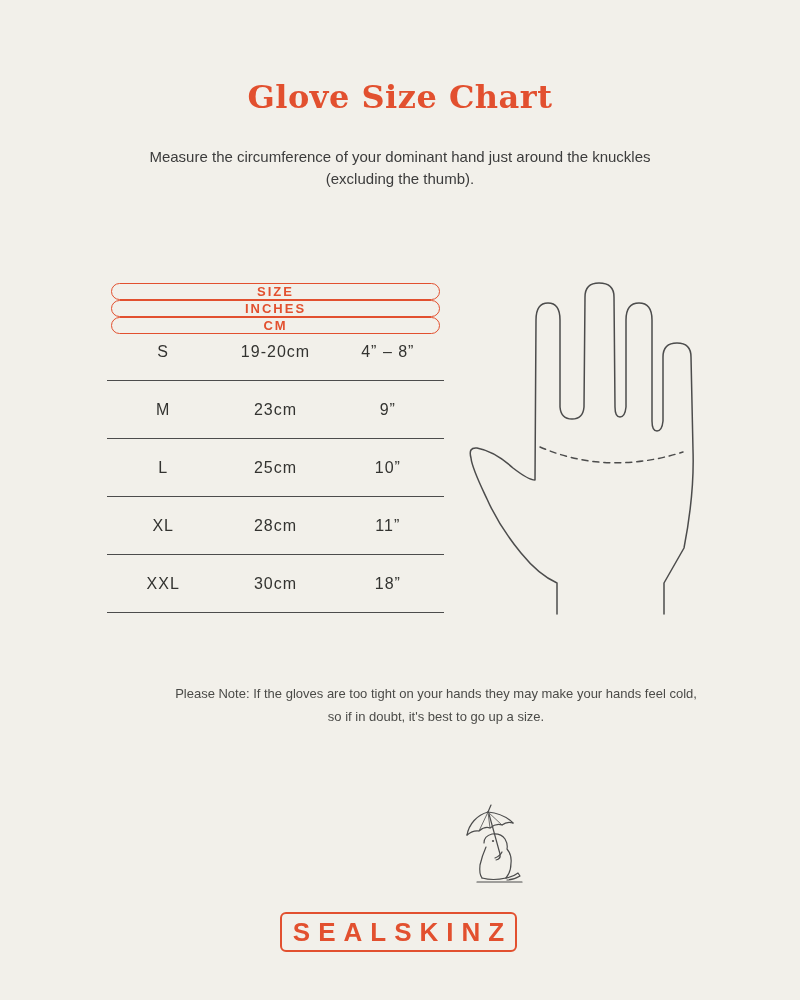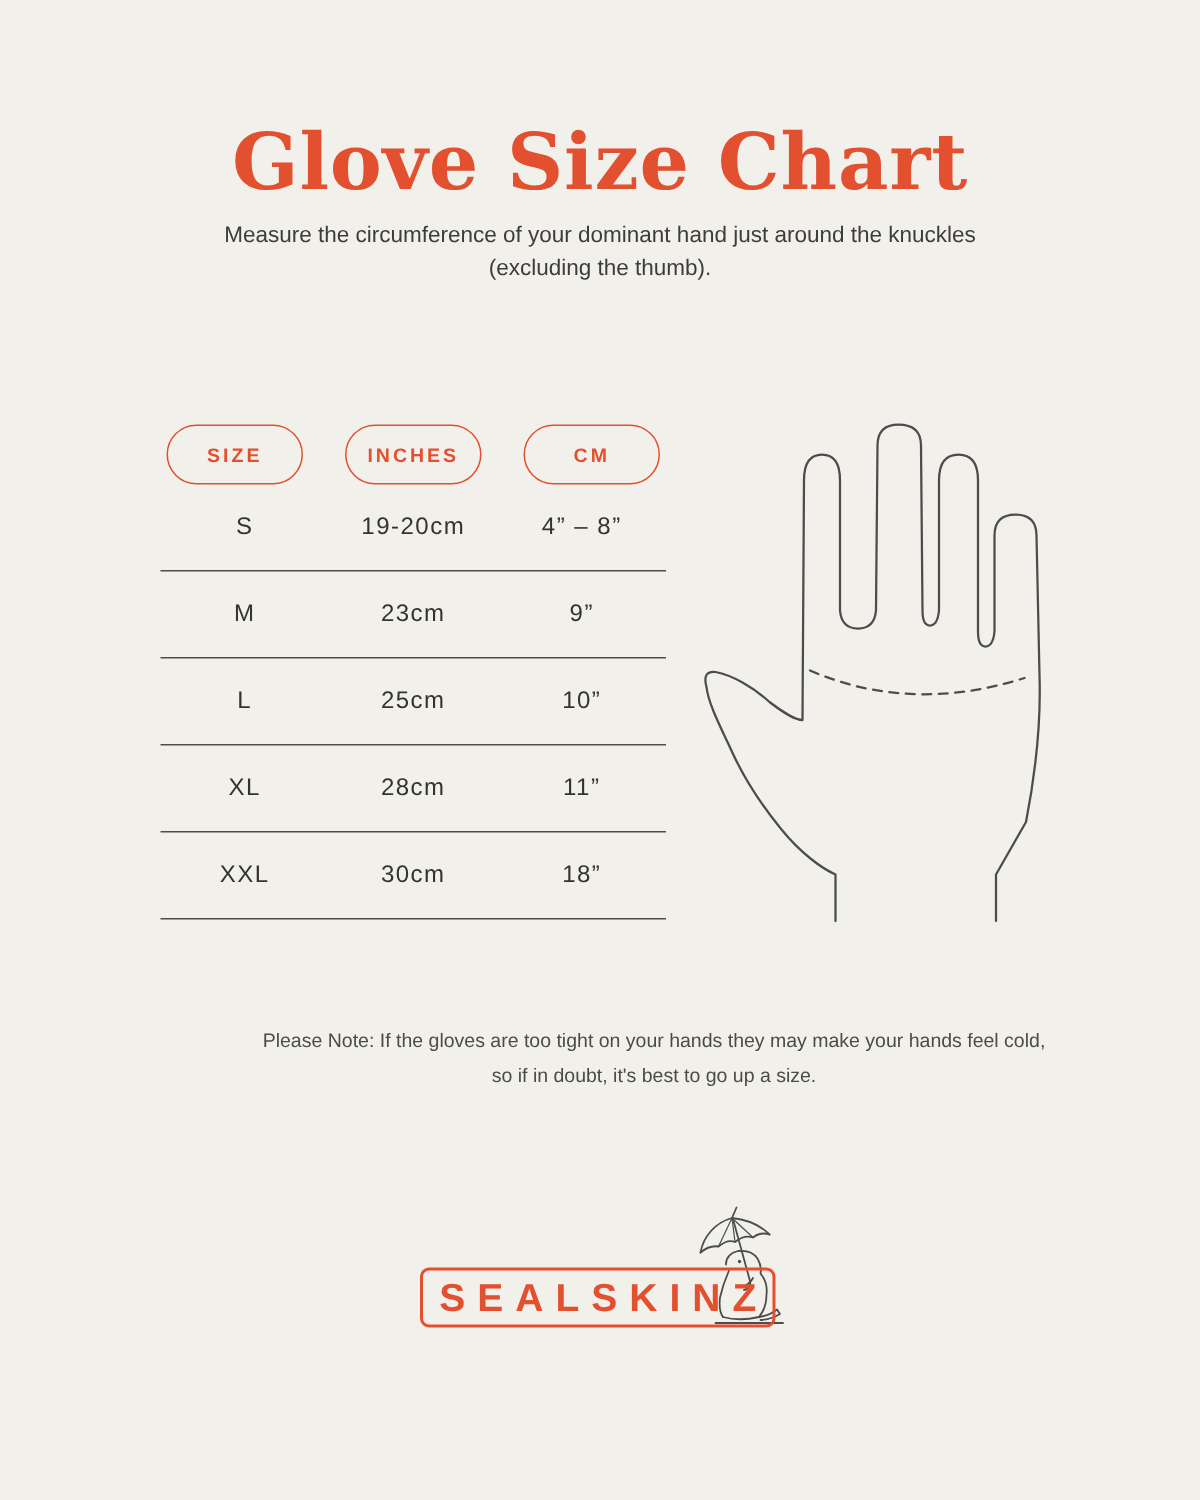--- a/index.html
+++ b/index.html
@@ -17,43 +17,42 @@
     position:relative;
     overflow:hidden;
   }
   .page{position:absolute;inset:0;width:800px;height:1000px;background:var(--bg);}
 
   .title{
     position:absolute;top:78px;left:0;width:800px;
     text-align:center;
     font-family:"DejaVu Serif","Liberation Serif",serif;
     font-weight:bold;
-    font-size:52px;
+    font-size:32px;
     letter-spacing:0.5px;
     color:var(--accent);
   }
   .intro{
     position:absolute;left:0;width:800px;
     text-align:center;
     font-size:15px;
     line-height:22px;
     white-space:pre-line;
     color:var(--ink);
   }
   .intro-1{top:146px;}
   .intro-2{top:197px;}
 
   
   .size-table{
     position:absolute;left:107px;top:283px;width:337px;
   }
   .pill-row{
-    display:grid;grid-template-columns:1fr 1fr 1fr;
+    display:grid;grid-template-columns:1fr;
     height:40px;
-    gap:20px;
   }
   .pill{
     margin:0 4px;
     border:1.5px solid var(--accent);
     border-radius:21px;
     display:flex;align-items:center;justify-content:center;
     color:var(--accent);
     font-size:13px;
     font-weight:bold;
     letter-spacing:2px;
@@ -84,21 +83,21 @@
     position:absolute;top:682px;left:0;width:800px;
     text-align:center;
     font-size:13px;
     line-height:23px;
     white-space:pre-line;
     color:#4B4B48;
     margin-left:36px;
   }
 
   .logo-box{
-    position:absolute;left:280px;top:845px;width:237px;height:40px;
+    position:absolute;left:280px;top:912px;width:237px;height:40px;
     border:2px solid var(--accent);
     border-radius:6px;
     display:flex;align-items:center;justify-content:center;
   }
   .logo-text{
     color:var(--accent);
     font-size:26px;
     font-weight:bold;
     letter-spacing:8px;
     padding-left:8px; 

